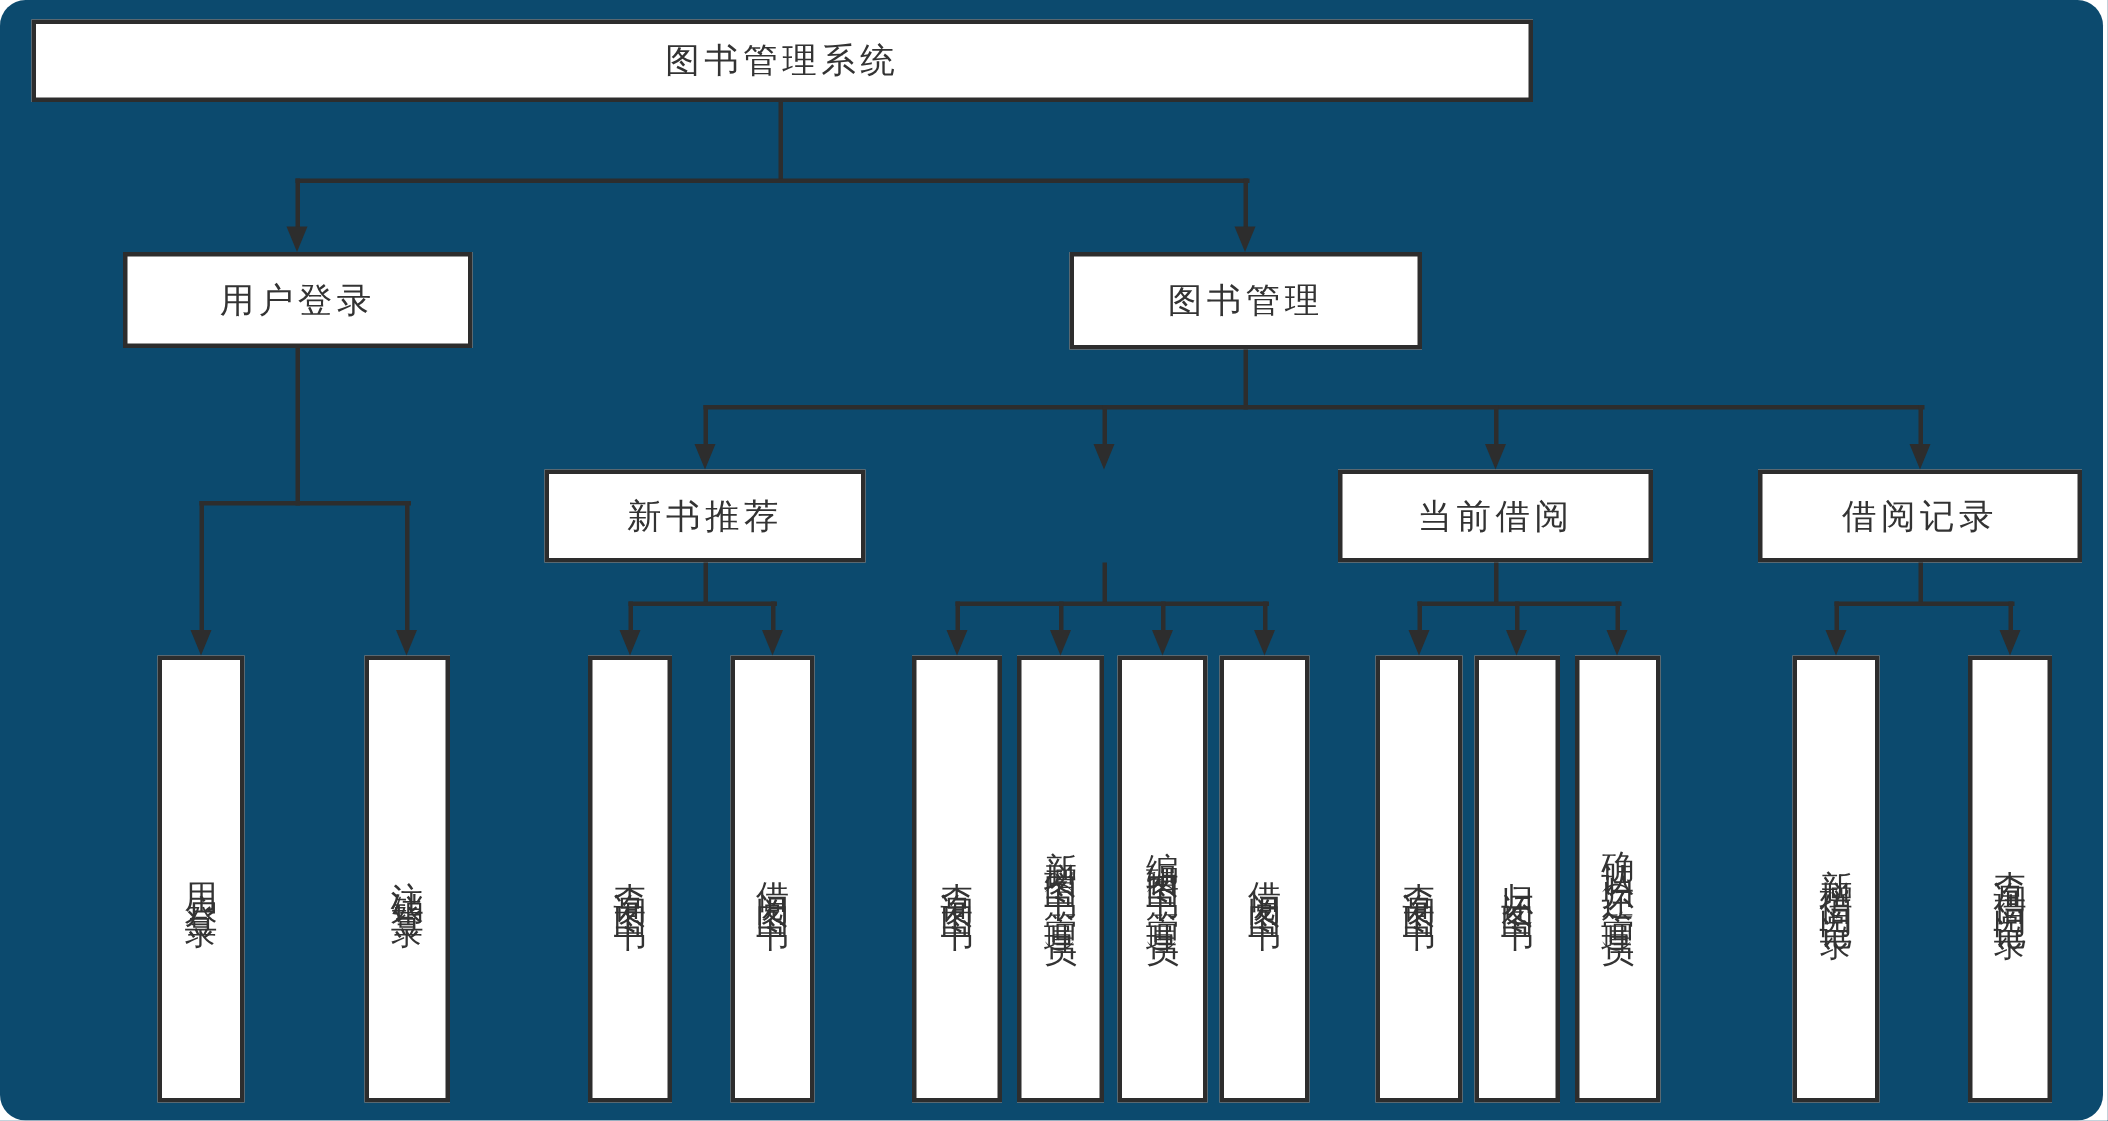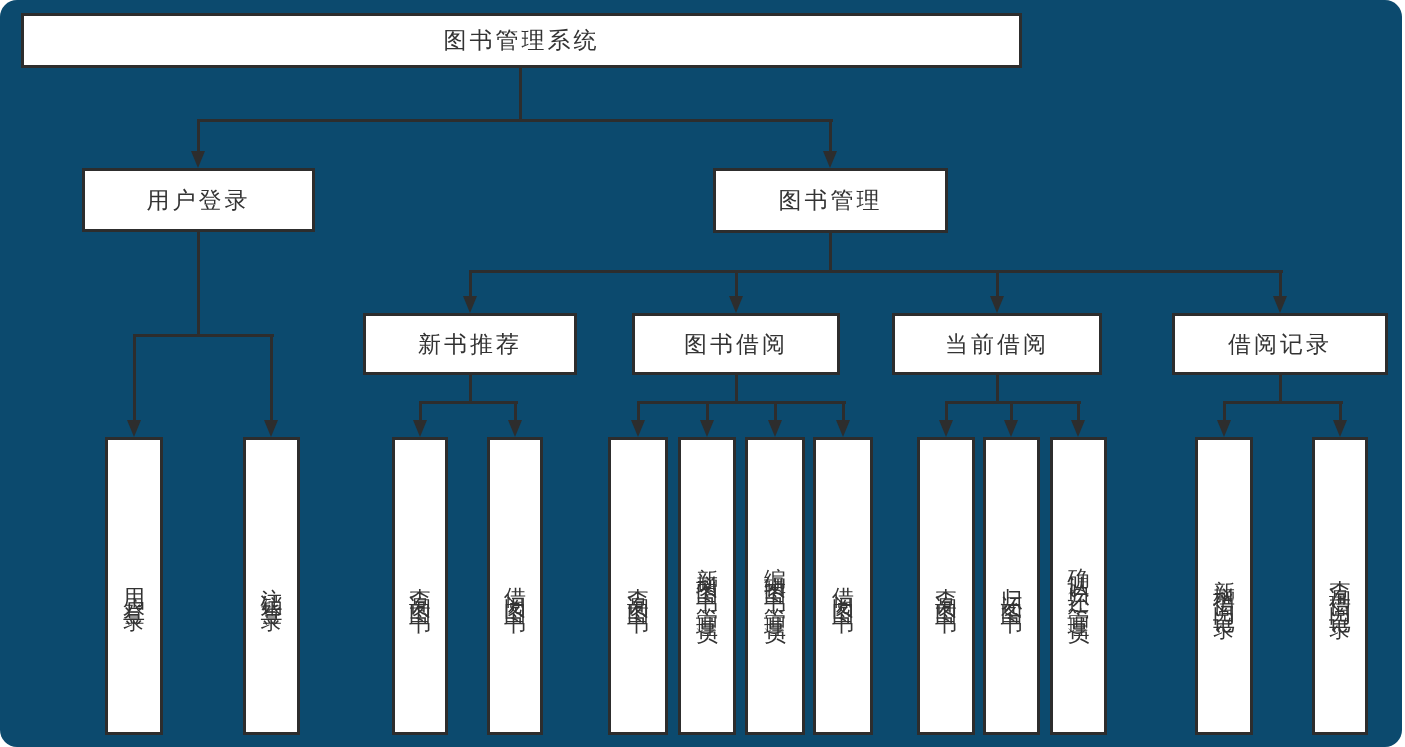--- a/index.html
+++ b/index.html
@@ -49,21 +49,20 @@
 <body>
 
 <div id="canvas">
 
   <div class="hnode" id="b-root">图书管理系统</div>
 
   <div class="hnode" id="b-user">用户登录</div>
   <div class="hnode" id="b-rec">新书推荐</div>
 
   <div class="hnode" id="b-mgmt">图书管理</div>
-  <div class="hnode" id="b-bor">图书借阅</div>
   <div class="hnode" id="b-cur">当前借阅</div>
   <div class="hnode" id="b-log">借阅记录</div>
 
   <div class="vnode" id="v1">用户登录</div>
   <div class="vnode" id="v2">注销登录</div>
   <div class="vnode" id="v3">查询图书</div>
   <div class="vnode" id="v4">借阅图书</div>
   <div class="vnode" id="v5">查询图书</div>
   <div class="vnode" id="v6">新增图书（管理员）</div>
   <div class="vnode" id="v7">编辑图书（管理员）</div>

